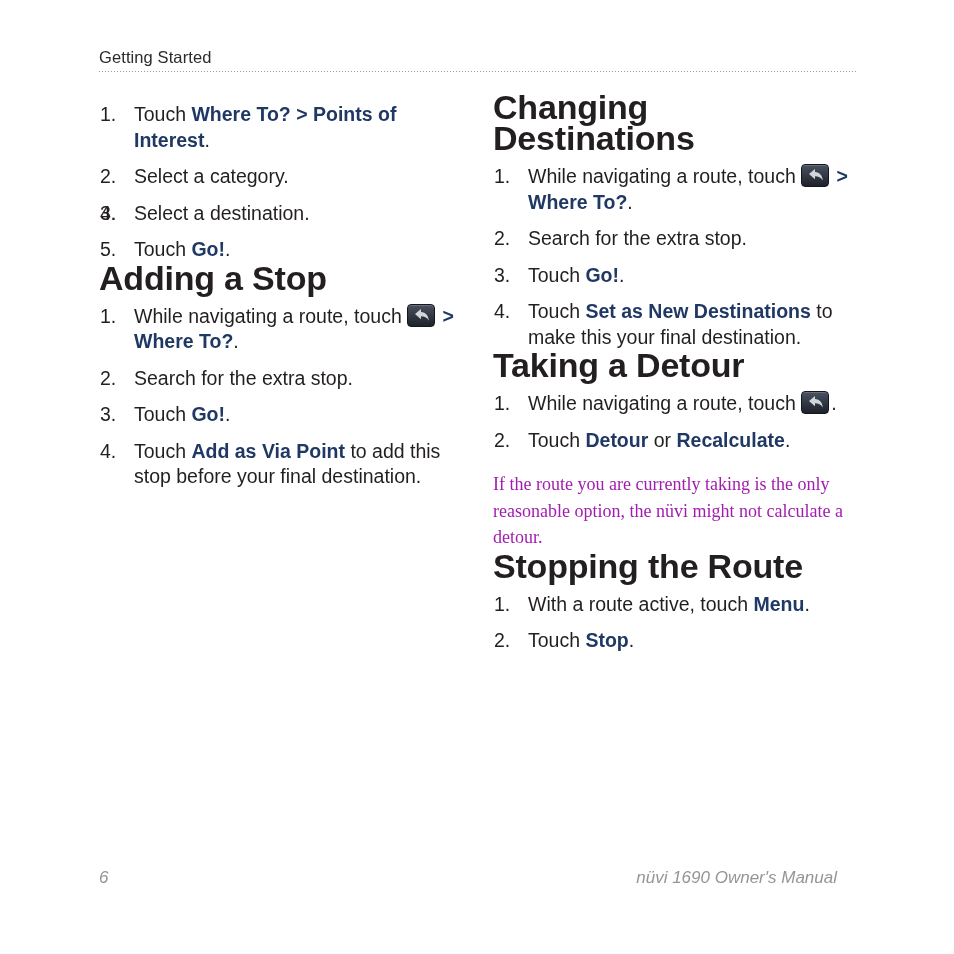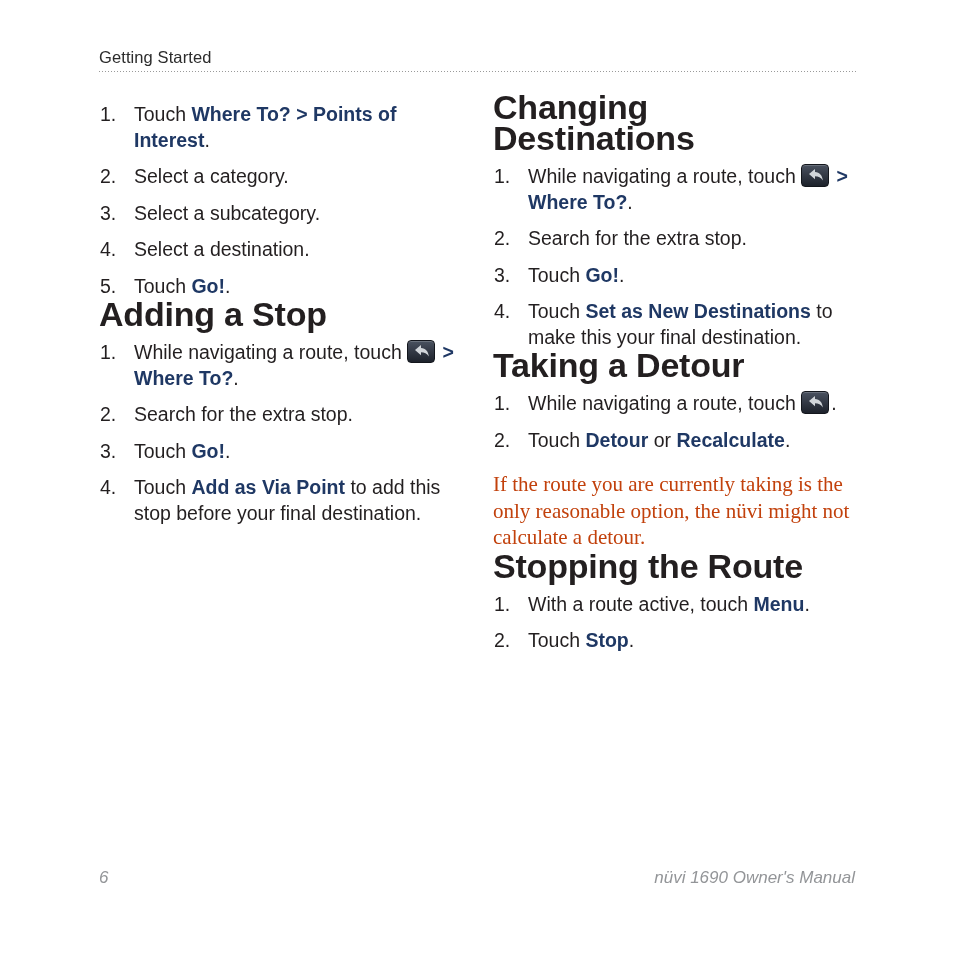--- a/index.html
+++ b/index.html
@@ -114,60 +114,60 @@
   }
   .dev-icon svg {
     position: absolute;
     left: 3px;
     top: 2px;
   }
 
   
   p.serif-note {
     font-family: "Liberation Serif", serif;
-    font-size: 21px;
+    font-size: 18px;
     line-height: 26.5px;
     margin: 18px 0 0 0;
     padding: 0;
-    color: #c2410c;
+    color: #a21caf;
   }
 
   
   .folio {
     position: absolute;
     left: 99px;
     top: 868px;
     font-size: 17px;
     font-style: italic;
     color: #939598;
   }
   .colophon {
     position: absolute;
-    right: 99px;
+    right: 117px;
     top: 868px;
     font-size: 17px;
     font-style: italic;
     color: #939598;
     white-space: nowrap;
   }
 </style>
 </head>
 <body>
 
 <div class="page">
 
   <div class="running-head">Getting Started</div>
   <div class="head-rule"></div>
 
   <div class="col col-left">
 
     <ol class="steps">
         <li><span class="num">1.</span><span>Touch </span><span class="ui">Where To?</span><span class="gt"> &gt; </span><span class="ui">Points of Interest</span><span>.</span></li>
         <li><span class="num">2.</span><span>Select a category.</span></li>
-        <li><span class="num">3.</span><span>Select a subcategory.</span></li>
+        <li><span class="num">3.</span></li>
         <li><span class="num">4.</span><span>Select a destination.</span></li>
         <li><span class="num">5.</span><span>Touch </span><span class="ui">Go!</span><span>.</span></li>
       </ol>
 
     <h2 class="section-title sp-before-heading">Adding a Stop</h2>
 
     <ol class="steps">
         <li><span class="num">1.</span><span>While navigating a route, touch </span><span class="dev-icon"><svg width="20" height="16" viewBox="0 0 20 16" aria-hidden="true">
               <path d="M9.4 2.0 L9.4 5.0 C4.6 5.2 2.2 8.4 1.6 13.4 C3.4 10.3 6.0 9.2 9.4 9.2 L9.4 12.3 L15.4 7.1 Z" fill="#d2d6da" transform="translate(19.4,0) scale(-1,1)"></path>
             </svg></span><span class="gt"> &gt; </span><span class="ui">Where To?</span><span>.</span></li>

